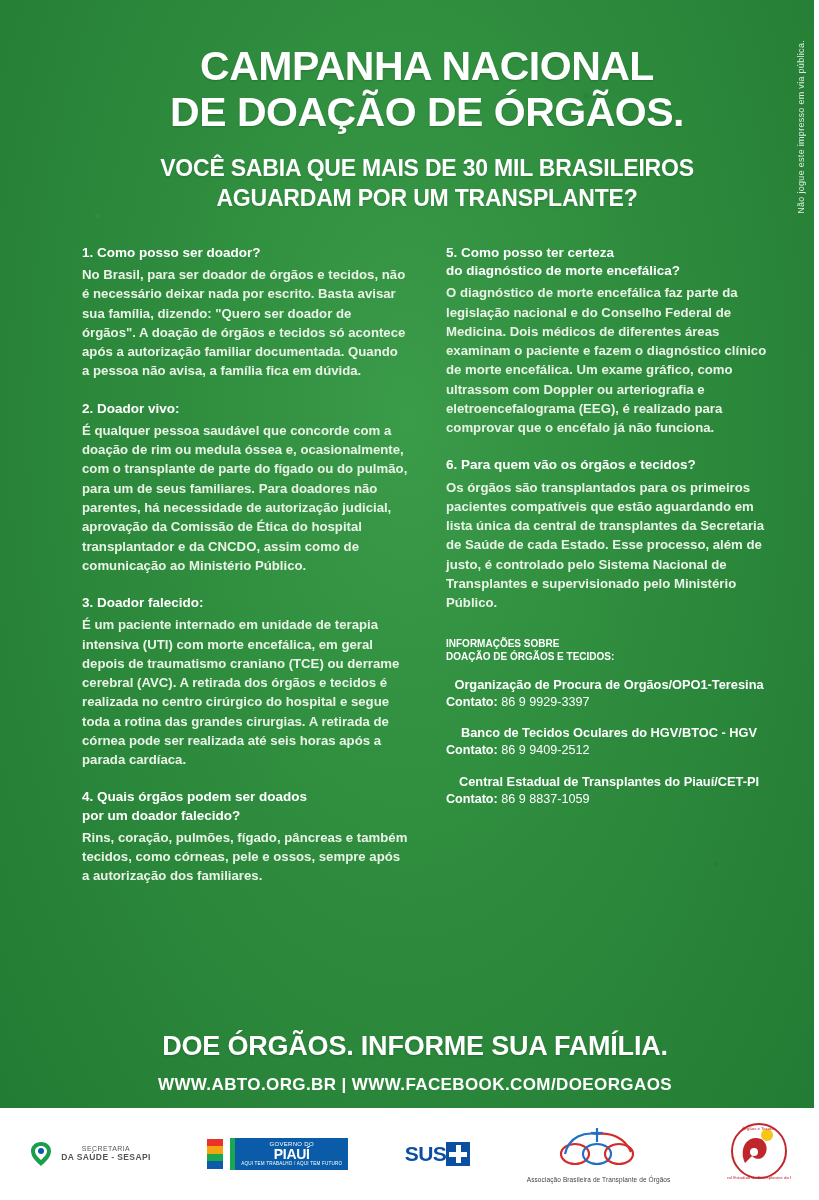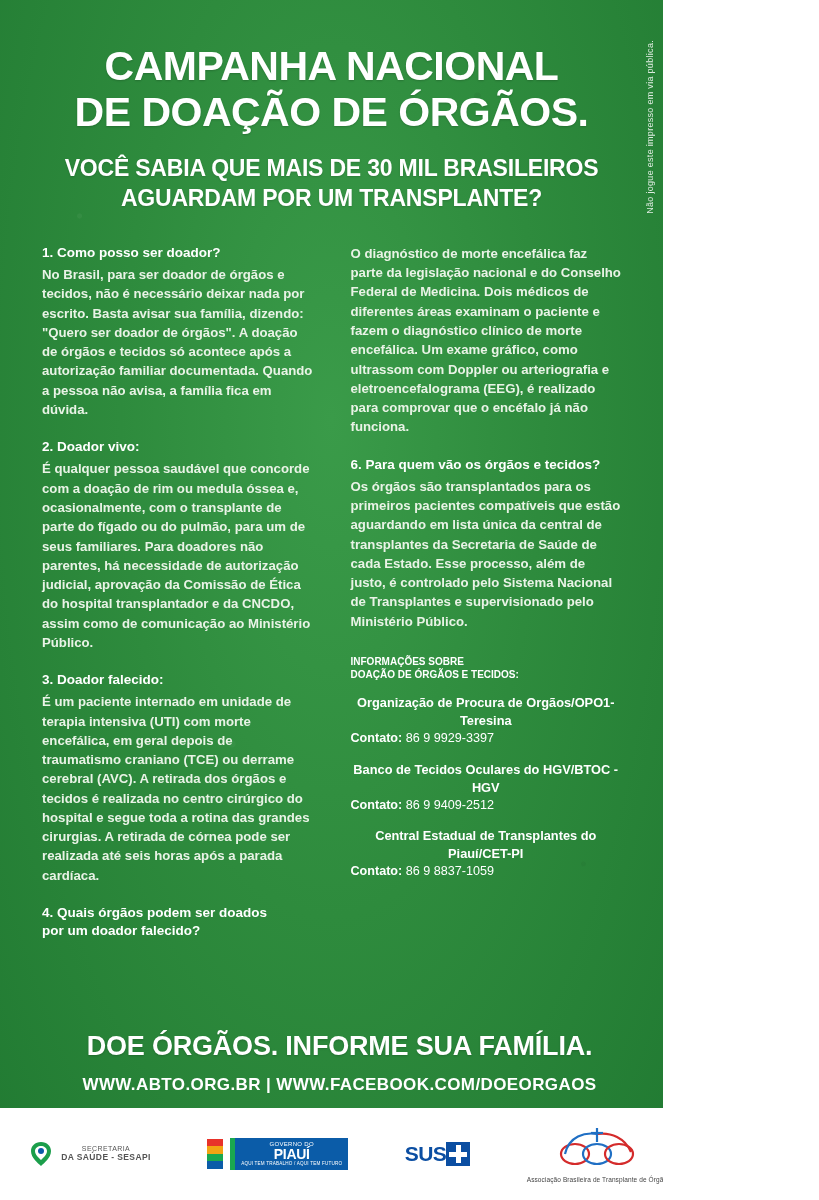--- a/index.html
+++ b/index.html
@@ -8,26 +8,27 @@
   }
   body {
     width: 819px;
     height: 1200px;
     background: #ffffff;
     font-family: "Liberation Sans", sans-serif;
     overflow: hidden;
   }
   .poster {
     position: relative;
-    width: 663px;
+    width: 814px;
     height: 1200px;
     background: #2e8b3d;
     background: radial-gradient(ellipse at 50% 35%, #3a9b49 0%, #2e8b3d 45%, #217a32 100%);
     overflow: hidden;
     box-sizing: border-box;
+    padding-left: 40px;
   }
   .poster::after {
     content: "";
     position: absolute;
     inset: 0;
     background:
       radial-gradient(circle at 12% 18%, rgba(255,255,255,0.045) 0 2px, transparent 3px),
       radial-gradient(circle at 72% 8%, rgba(0,0,0,0.05) 0 3px, transparent 4px),
       radial-gradient(circle at 35% 62%, rgba(255,255,255,0.03) 0 3px, transparent 4px),
       radial-gradient(circle at 88% 72%, rgba(0,0,0,0.04) 0 2px, transparent 3px);
@@ -249,27 +250,30 @@
       </div>
 
       <div class="qa">
         <div class="q">3. Doador falecido:</div>
         <div class="a">É um paciente internado em unidade de terapia intensiva (UTI) com morte encefálica, em geral depois de traumatismo craniano (TCE) ou derrame cerebral (AVC). A retirada dos órgãos e tecidos é realizada no centro cirúrgico do hospital e segue toda a rotina das grandes cirurgias. A retirada de córnea pode ser realizada até seis horas após a parada cardíaca.</div>
       </div>
 
       <div class="qa">
         <div class="q" style="white-space: pre-line">4. Quais órgãos podem ser doados
 por um doador falecido?</div>
+        <div class="a">Rins, coração, pulmões, fígado, pâncreas e também tecidos, como córneas, pele e ossos, sempre após a autorização dos familiares.</div>
       </div>
 
     </div>
 
     <div class="col">
 
       <div class="qa">
+        <div class="q" style="white-space: pre-line">5. Como posso ter certeza
+do diagnóstico de morte encefálica?</div>
         <div class="a">O diagnóstico de morte encefálica faz parte da legislação nacional e do Conselho Federal de Medicina. Dois médicos de diferentes áreas examinam o paciente e fazem o diagnóstico clínico de morte encefálica. Um exame gráfico, como ultrassom com Doppler ou arteriografia e eletroencefalograma (EEG), é realizado para comprovar que o encéfalo já não funciona.</div>
       </div>
 
       <div class="qa">
         <div class="q">6. Para quem vão os órgãos e tecidos?</div>
         <div class="a">Os órgãos são transplantados para os primeiros pacientes compatíveis que estão aguardando em lista única da central de transplantes da Secretaria de Saúde de cada Estado. Esse processo, além de justo, é controlado pelo Sistema Nacional de Transplantes e supervisionado pelo Ministério Público.</div>
       </div>
 
 
       <div class="info-head" style="white-space: pre-line">INFORMAÇÕES SOBRE

